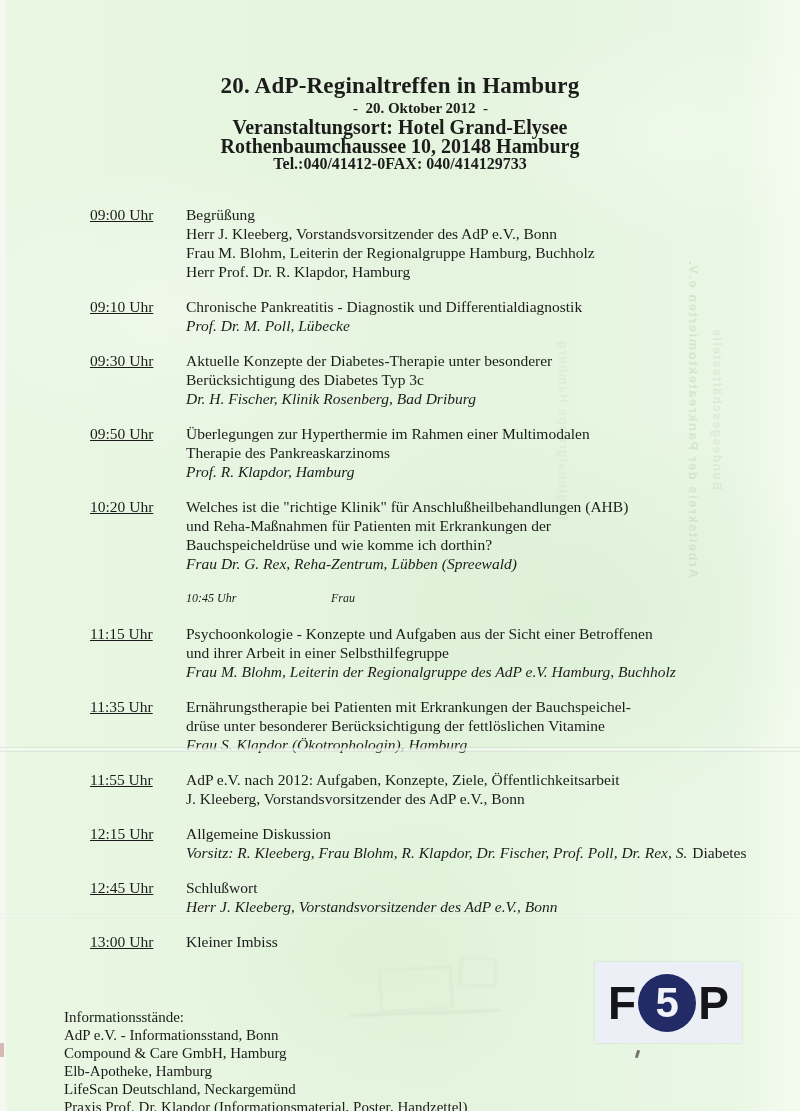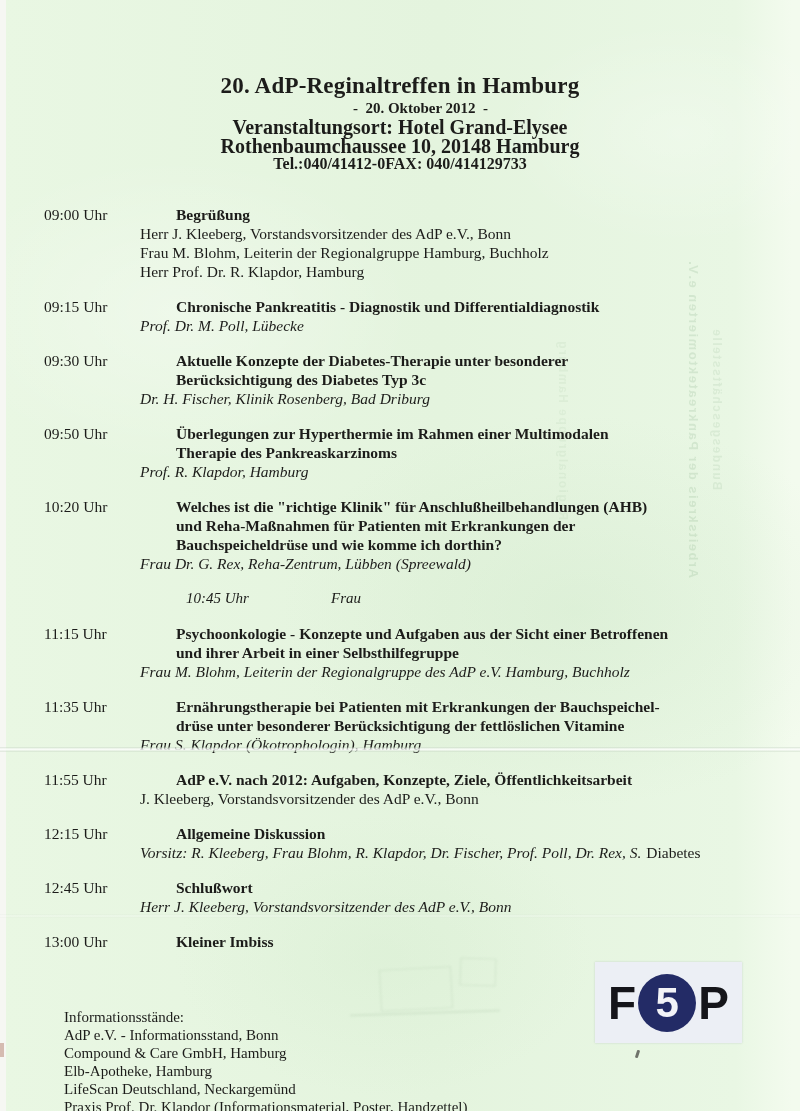--- a/index.html
+++ b/index.html
@@ -43,29 +43,29 @@
   
   .header{position:absolute;top:72px;left:0;width:800px;text-align:center;font-weight:bold;}
   .hdr-title{font-size:23px;line-height:27px;letter-spacing:.2px;}
   .hdr-date{font-size:15px;line-height:19px;white-space:pre;padding-left:41px;}
   .hdr-line{font-size:20px;line-height:18.5px;}
   .hdr-telfax{display:flex;justify-content:center;font-size:16px;line-height:18.5px;}
 
   
   .schedule{position:absolute;top:205px;left:0;width:800px;font-size:15.5px;line-height:19px;}
   .row{display:flex;margin-bottom:16px;}
-  .time{flex:none;width:96px;margin-left:44px;}
+  .time{flex:none;width:96px;margin-left:90px;text-decoration:underline;}
   .cnt{flex:1;min-width:0;padding-right:40px;}
-  .ttl{font-weight:bold;white-space:pre-line;margin-left:36px;}
+  .ttl{font-weight:normal;white-space:pre-line;}
   .spk{}
   .spk:empty{display:none;}
   .it{font-style:italic;}
   .reg{font-style:normal;}
   .tail{font-style:normal;margin-left:5px;}
-  .pause-row{display:flex;margin-bottom:16px;font-style:italic;font-size:15px;}
+  .pause-row{display:flex;margin-bottom:16px;font-style:italic;font-size:12px;}
   .pause-time{flex:none;width:145px;margin-left:186px;}
 
   
   .info{position:absolute;top:1008px;left:64px;width:560px;font-size:15px;line-height:18px;}
   .info-label{}
   .info-item{}
 
   
   .stamp{position:absolute;left:595px;top:962px;width:147px;height:81px;background:#eceff5;
     display:flex;align-items:center;justify-content:center;gap:2px;
@@ -109,21 +109,21 @@
     <div class="time">09:00 Uhr</div>
     <div class="cnt">
       <div class="ttl">Begrüßung</div>
       <div class="spk reg">Herr J. Kleeberg, Vorstandsvorsitzender des AdP e.V., Bonn</div>
       <div class="spk reg">Frau M. Blohm, Leiterin der Regionalgruppe Hamburg, Buchholz</div>
       <div class="spk reg">Herr Prof. Dr. R. Klapdor, Hamburg</div>
     </div>
   </div>
 
   <div class="row">
-    <div class="time">09:15 Uhr</div>
+    <div class="time">09:10 Uhr</div>
     <div class="cnt">
       <div class="ttl">Chronische Pankreatitis - Diagnostik und Differentialdiagnostik</div>
       <div class="spk it">Prof. Dr. M. Poll, Lübecke</div>
     </div>
   </div>
 
   <div class="row">
     <div class="time">09:30 Uhr</div>
     <div class="cnt">
       <div class="ttl">Aktuelle Konzepte der Diabetes-Therapie unter besonderer

